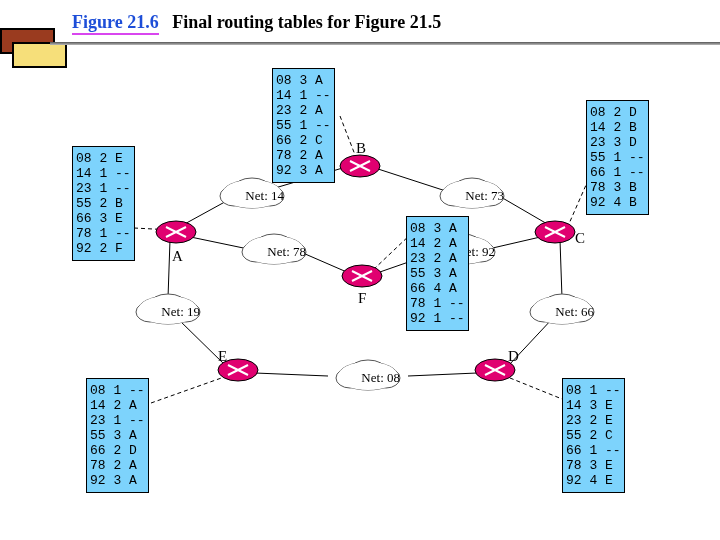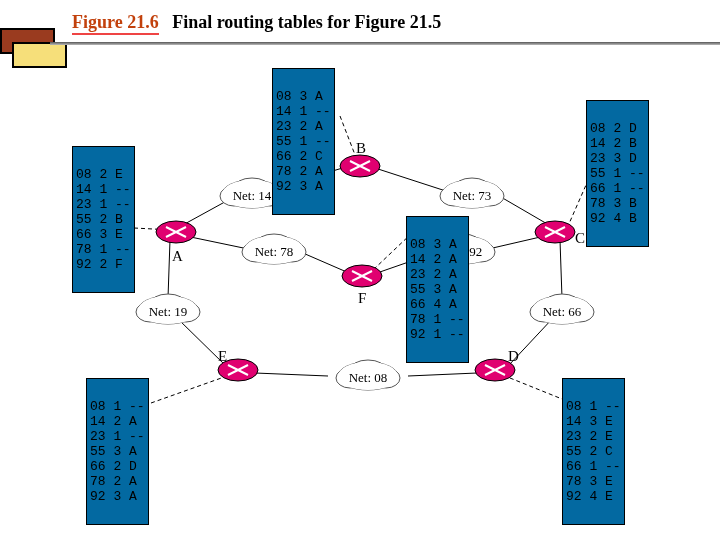--- a/index.html
+++ b/index.html
@@ -1,25 +1,25 @@
 <!DOCTYPE html>
 <html><head>
 <meta charset="utf-8">
 <style>
 html,body{margin:0;padding:0;width:720px;height:540px;background:#fff;font-family:"Times New Roman",serif;position:relative}
 .hdr{position:absolute;left:0;top:6px;right:0}
 .accent{position:absolute;left:0;top:22px;width:55px;height:26px;background:#9a3b1f;border:2px solid #000;box-sizing:border-box}
 .accent2{position:absolute;left:12px;top:36px;width:55px;height:26px;background:#f6df7a;border:2px solid #000;box-sizing:border-box}
 .ttl{position:absolute;left:72px;top:6px;font-size:18px}
-.ttl .fig{color:#c2410c;font-weight:bold;display:inline-block;border-bottom:2px solid #ef4444}
+.ttl .fig{color:#1d4ed8;font-weight:bold;display:inline-block;border-bottom:2px solid #d946ef}
 .rule{position:absolute;left:50px;right:0;top:36px;height:3px;background:linear-gradient(#555,#bbb)}
 .stage{position:absolute;left:0;top:58px;width:720px;height:430px}
 svg{position:absolute;left:0;top:0}
-.tbl{position:absolute;background:#0369a1;border:1px solid #000;font-family:"Courier New",monospace;font-size:13px;line-height:15px;padding:20px 3px;white-space:pre}
-.net{position:absolute;font-family:"Times New Roman",serif;font-size:13px;text-align:center;width:64px}
+.tbl{position:absolute;background:#7dd3fc;border:1px solid #000;font-family:"Courier New",monospace;font-size:13px;line-height:15px;padding:4px 3px;white-space:pre}
+.net{position:absolute;font-family:"Times New Roman",serif;font-size:13px;text-align:right;width:64px}
 .rl{position:absolute;font-family:"Times New Roman",serif;font-size:15px}
 </style>
 </head>
 <body>
 
 <div class="hdr">
   <div class="accent"></div>
   <div class="accent2"></div>
   <div class="ttl">
     <span class="fig">Figure 21.6</span>&nbsp;&nbsp;&nbsp;<b>Final routing tables for Figure 21.5</b>

